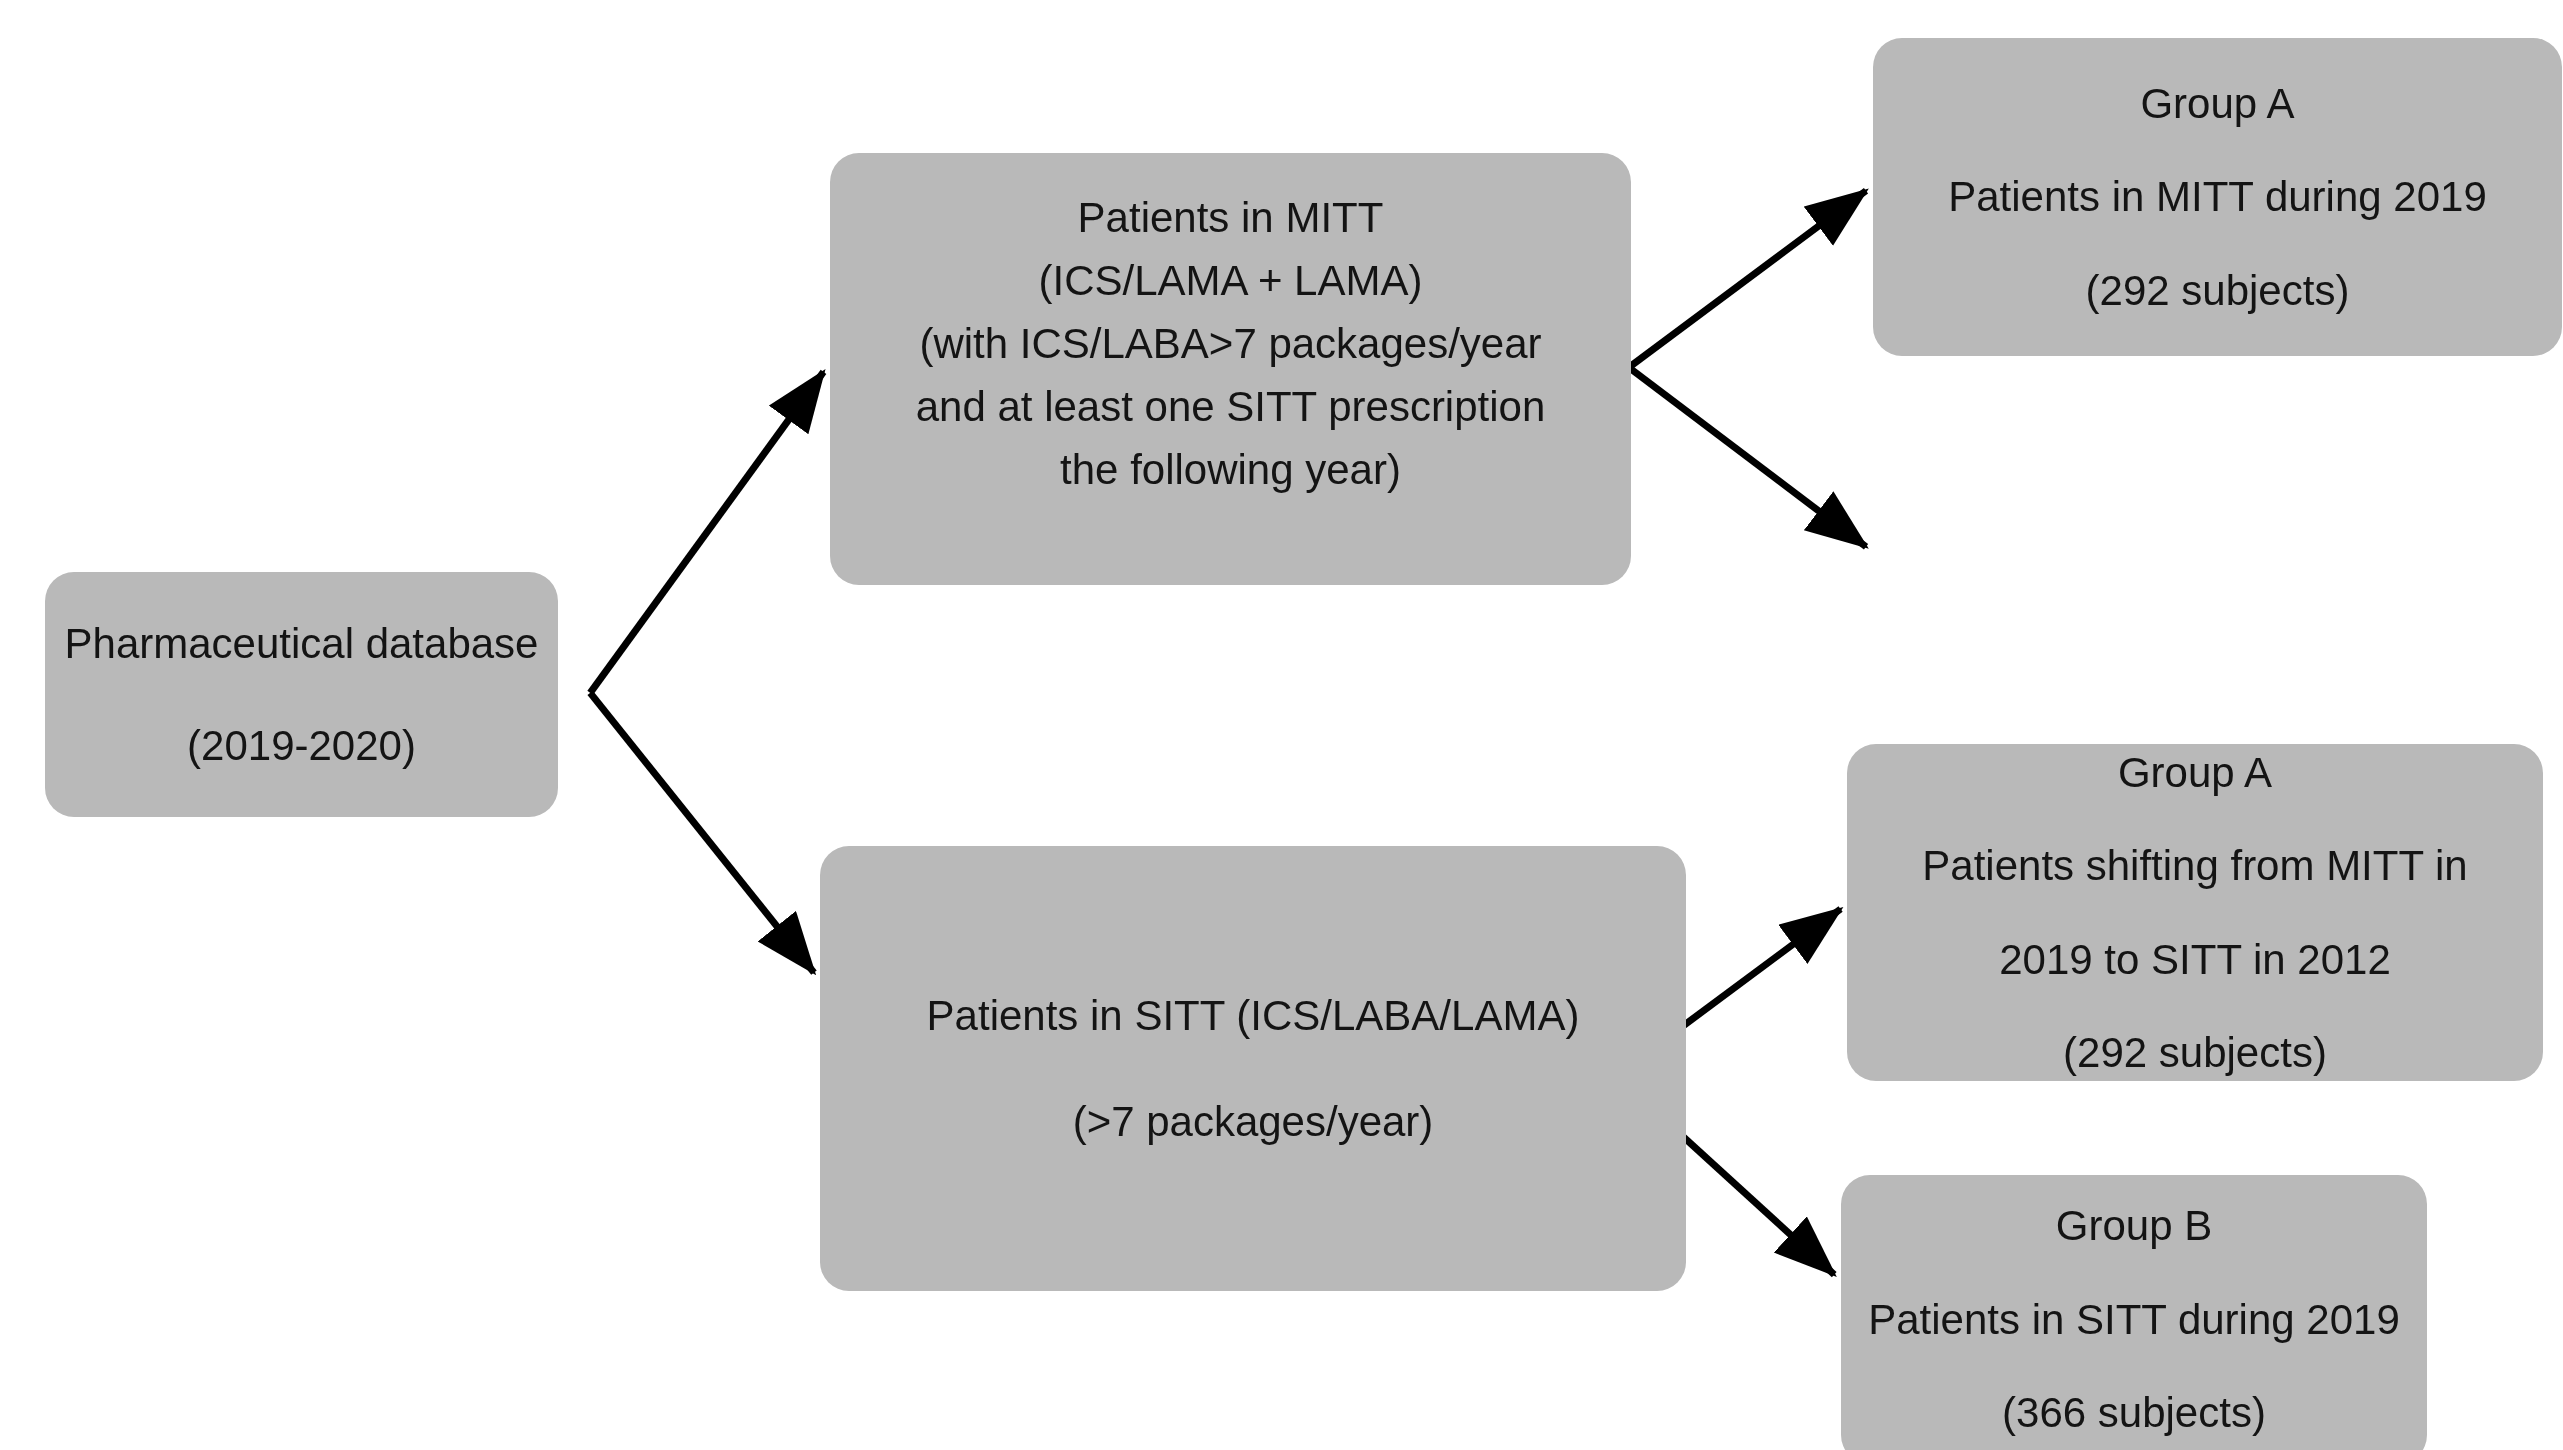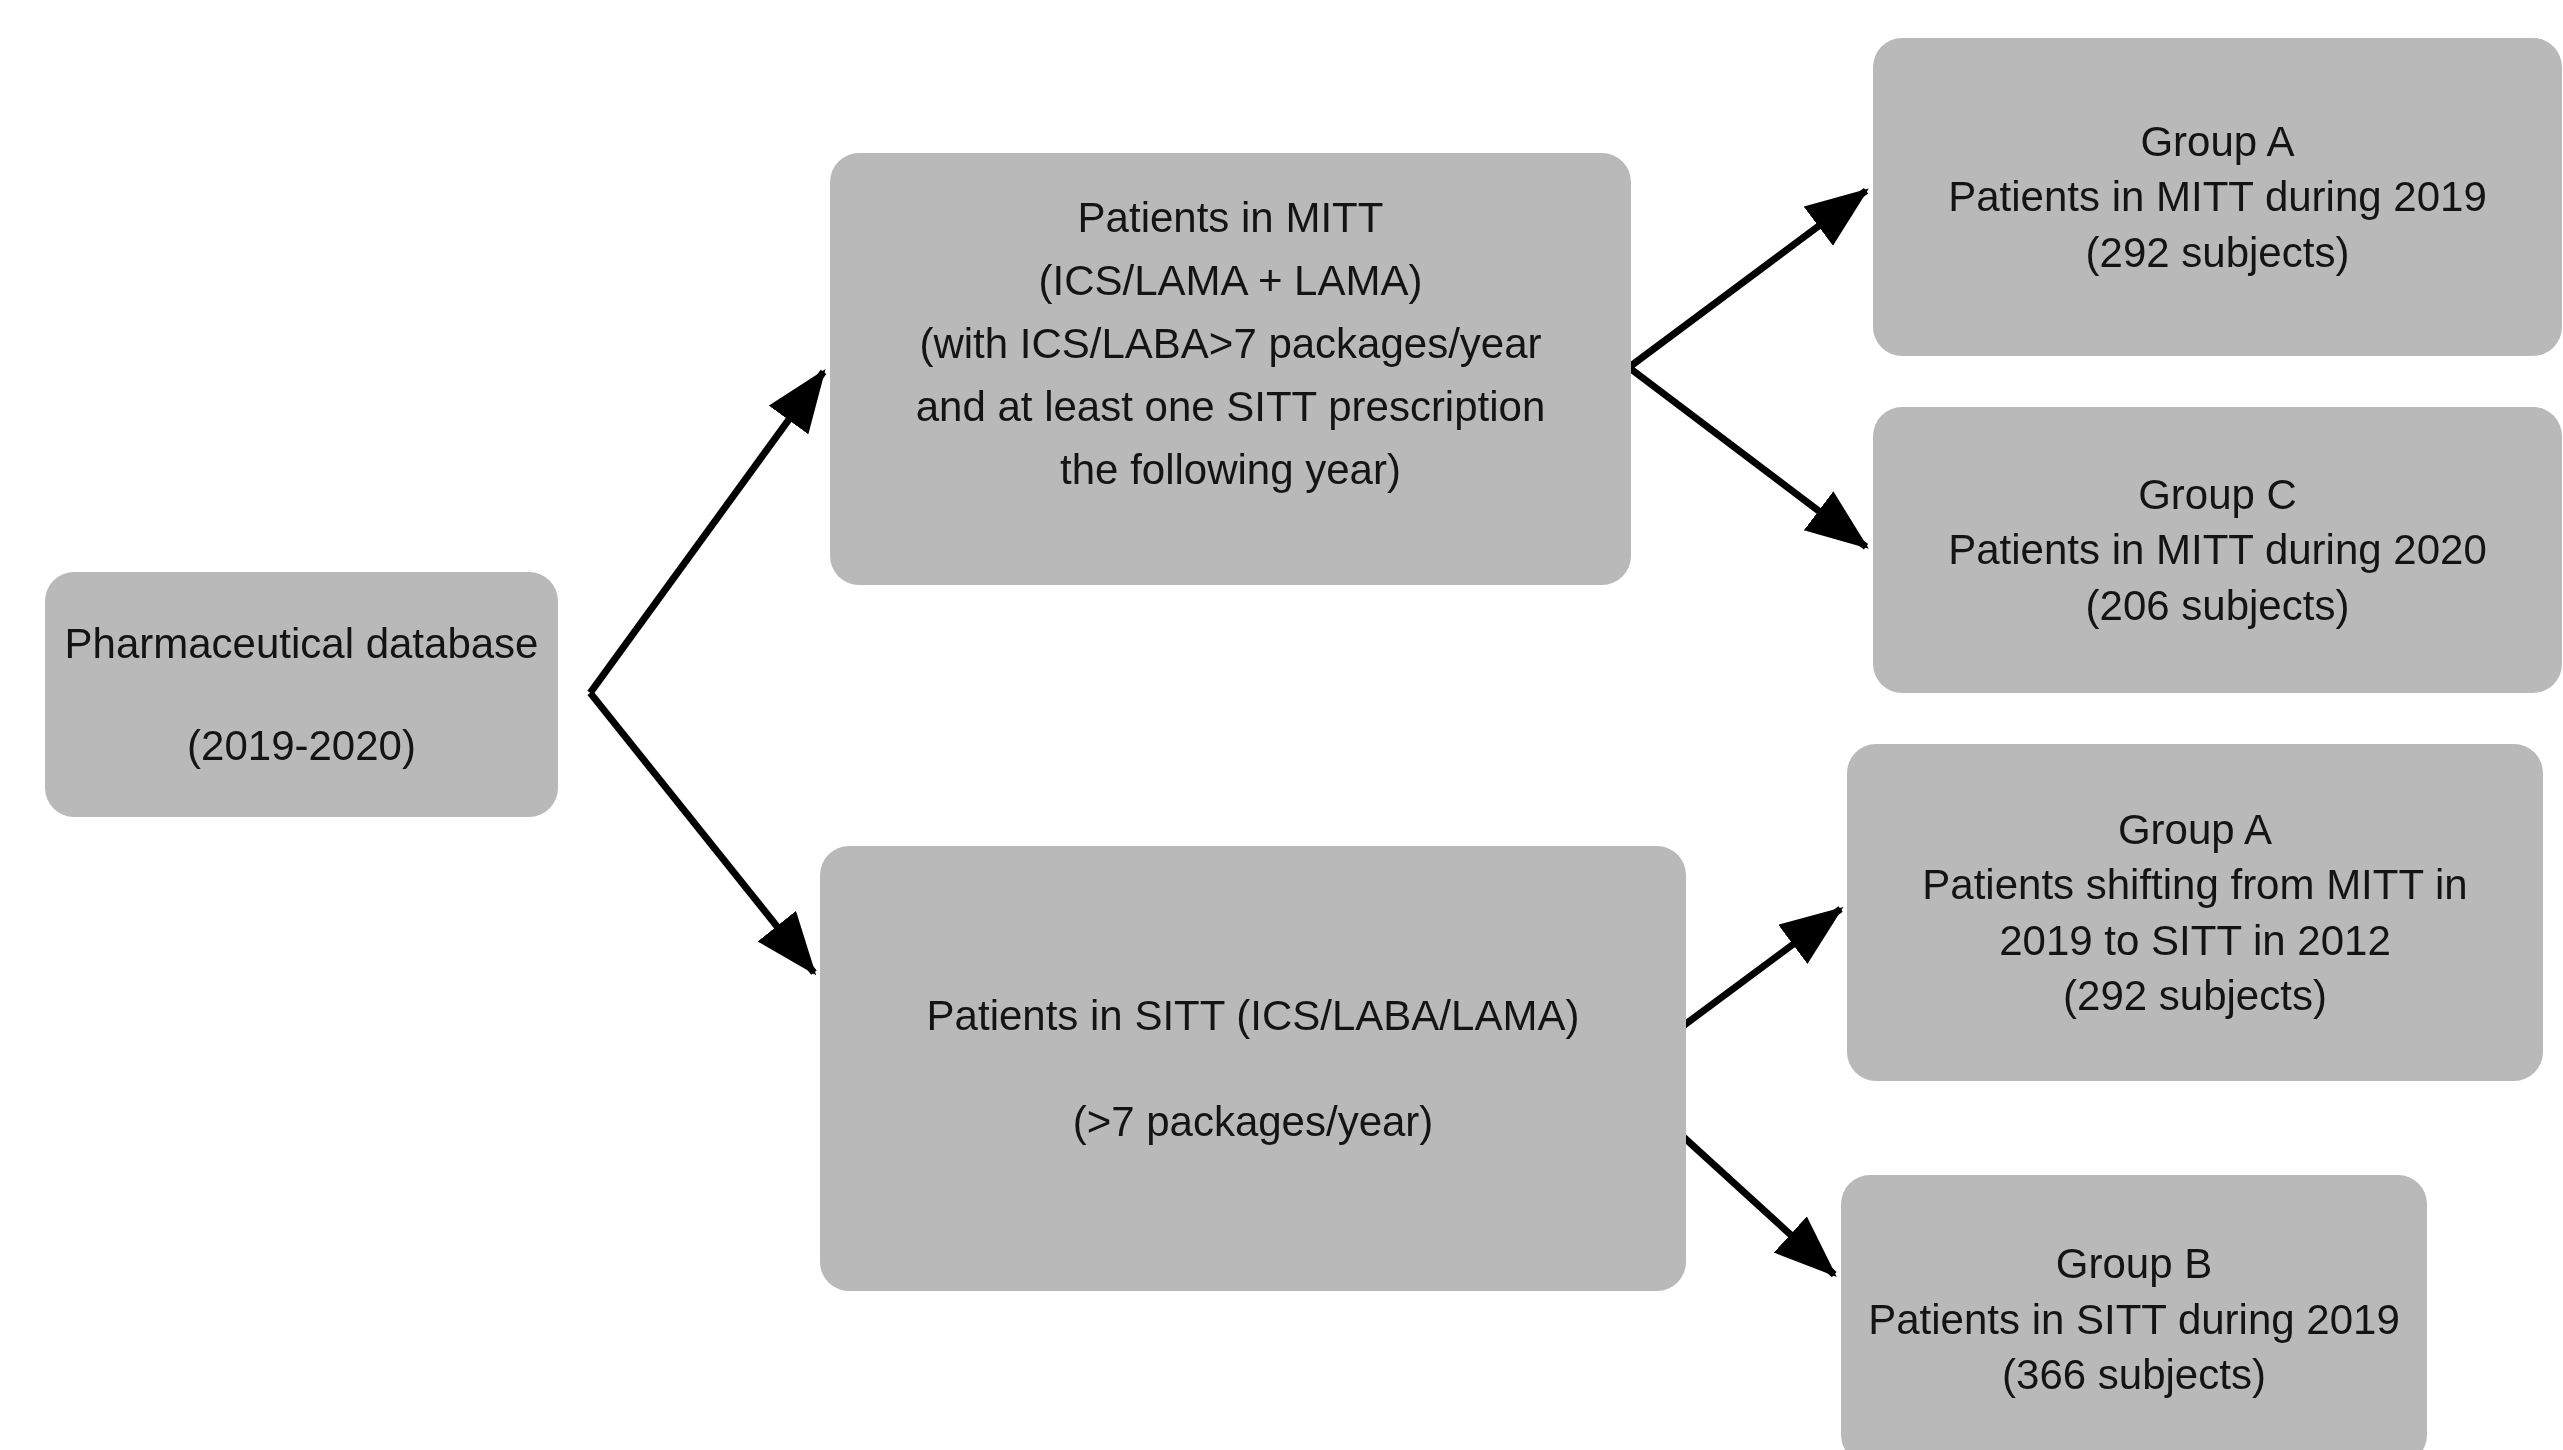--- a/index.html
+++ b/index.html
@@ -37,21 +37,21 @@
     align-items: center;
     text-align: center;
     font-size: 42px;
     line-height: 1.32;
     box-sizing: border-box;
     padding: 12.7px 19px;
   }
   .box .ln { white-space: nowrap; margin: 3.8px 0; }
   .box-root .ln      { margin: 23px 0; }
   .box-sitt .ln      { margin: 25.4px 0; }
-  .box-group .ln     { margin: 0 0; }
+  .box-group .ln     { margin: 19px 0; }
   .box-mitt          { padding-bottom: 64px; }
 
   
   .box-root        { left: 45px;   top: 572px;  width: 513px;  height: 245px; }
   .box-mitt        { left: 830px; top: 153px;  width: 801px; height: 432px; }
   .box-sitt        { left: 820px; top: 846px; width: 866px; height: 445px; }
   .box-group-a1    { left: 1873px; top: 38px;   width: 689px; height: 318px; }
   .box-group-c     { left: 1873px; top: 407px;  width: 689px; height: 286px; }
   .box-group-a2    { left: 1847px; top: 744px; width: 696px; height: 337px; }
   .box-group-b     { left: 1841px; top: 1175px; width: 586px; height: 289px; }
@@ -92,25 +92,20 @@
     <div class="ln">Patients in SITT (ICS/LABA/LAMA)</div>
     <div class="ln">(&gt;7 packages/year)</div>
   </div>
 
   <div class="box box-group box-group-a1">
     <div class="ln">Group A</div>
     <div class="ln">Patients in MITT during 2019</div>
     <div class="ln">(292 subjects)</div>
   </div>
 
-  <div class="box box-group box-group-c">
-    <div class="ln">Group C</div>
-    <div class="ln">Patients in MITT during 2020</div>
-    <div class="ln">(206 subjects)</div>
-  </div>
 
   <div class="box box-group box-group-a2">
     <div class="ln">Group A</div>
     <div class="ln">Patients shifting from MITT in</div>
     <div class="ln">2019 to SITT in 2012</div>
     <div class="ln">(292 subjects)</div>
   </div>
 
   <div class="box box-group box-group-b">
     <div class="ln">Group B</div>

